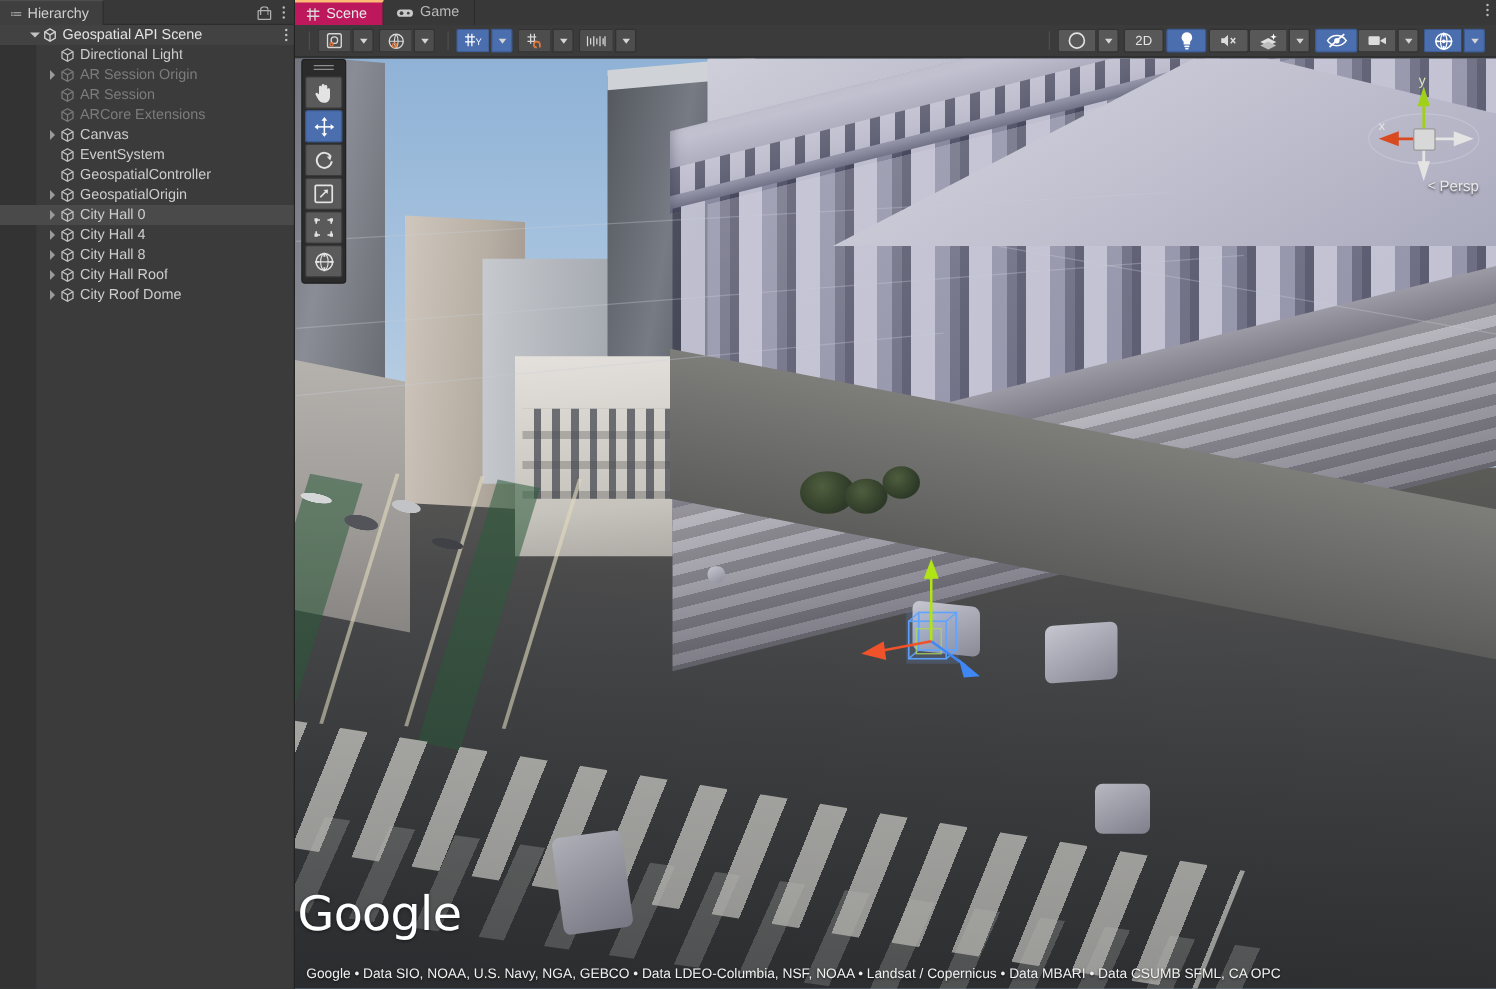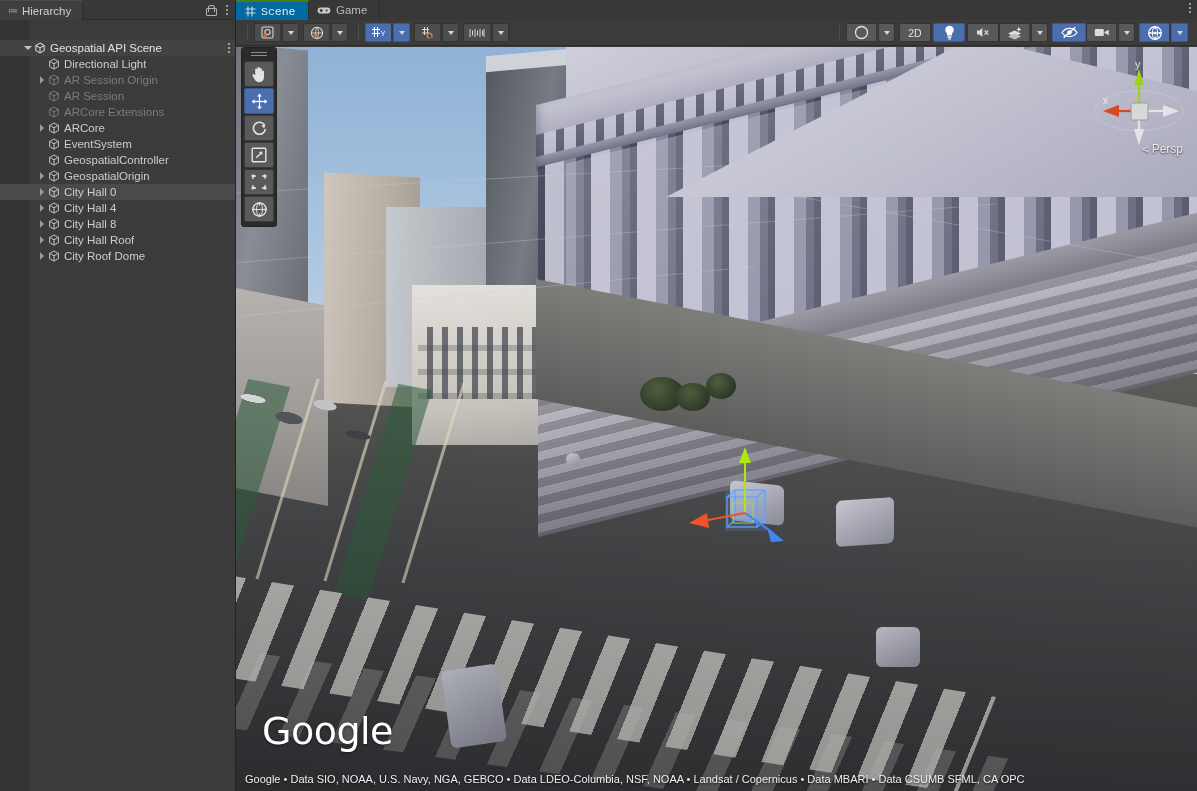--- a/index.html
+++ b/index.html
@@ -90,21 +90,21 @@
   .h-search input::placeholder { color:#8c8c8c; }
   .h-expand {
     width:16px;height:15px;border:1px solid #8f8f8f;border-radius:2px;
     position:relative; flex:none;
   }
   .h-expand::after{
     content:"↗"; position:absolute; inset:0; font-size:9px; color:#bdbdbd;
     display:flex;align-items:center;justify-content:center;
   }
 
-  .h-list { position:relative;margin-top:20px; }
+  .h-list { position:relative; }
   .h-row {
     position:relative; height:16px; display:flex; align-items:center;
     font-size:11.5px; color:#cdcdcd; white-space:nowrap;
   }
   .h-row.scene-root { background:#424242; color:#e3e3e3; }
   .h-row.selected { background:#4a4a4a; }
   .h-row.disabled { color:#7c7c7c; }
   .h-tri {
     width:11px; flex:none; display:flex; align-items:center; justify-content:center;
   }
@@ -133,21 +133,21 @@
     background:#383838;
   }
   .s-tabbar { position:relative; height:20px; background:#383838; }
   .s-tab {
     position:absolute; top:0; height:20px;
     display:flex; align-items:center; gap:5px; padding:0 12px 0 9px;
     font-size:11.5px; color:#b9b9b9;
     border-right:1px solid #2c2c2c;
   }
   .s-tab.active {
-    background:#0369a1; color:#e8e8e8; border-top:2px solid #4d7c0f;font-family:Liberation Mono, monospace;
+    background:#be185d; color:#e8e8e8; border-top:2px solid #fdba74;
   }
   .s-tab .tico { display:flex; align-items:center; }
   .s-kebab {
     position:absolute; right:6px; top:3px;
     display:flex; flex-direction:column; gap:2px;
   }
   .s-kebab i { width:2px;height:2px;background:#b8b8b8;border-radius:50%; }
 
   .s-toolbar {
     height:26px; background:#3b3b3b;
@@ -351,21 +351,21 @@
   .persp-label {
     position:absolute; right:14px; top:95px; color:#e9e9e9; font-size:12px;
     text-shadow:0 1px 2px rgba(0,0,0,.7); display:flex; align-items:center; gap:3px;
   }
 
   
   .xform { position:absolute; left:451px; top:398px; width:130px; height:130px; }
 
   
   .g-logo {
-    position:absolute; left:26px; bottom:38px;
+    position:absolute; left:2px; bottom:38px;
     font-family:"DejaVu Sans", sans-serif;
     font-size:38px; color:#ffffff; letter-spacing:-.5px;
     text-shadow:0 1px 3px rgba(0,0,0,.5);
   }
   .g-attr {
     position:absolute; left:9px; bottom:6px; right:4px;
     font-size:11px; color:#f0f0f0; white-space:nowrap;
     text-shadow:0 1px 2px rgba(0,0,0,.75);
   }
 </style>
@@ -468,21 +468,21 @@
           <span style="width: 36px; flex: 0 0 auto;"></span>
           <span class="h-tri closed"></span>
           <span class="h-icon">
             <svg width="12" height="12" viewBox="0 0 12 12">
               <g fill="none" stroke="#c4c4c4" stroke-width="1">
                 <path d="M6 1L10.4 3.4v5.2L6 11 1.6 8.6V3.4z"></path>
                 <path d="M1.6 3.4L6 5.8l4.4-2.4M6 5.8V11"></path>
               </g>
             </svg>
           </span>
-          <span class="h-label">ARCore</span>
+          <span class="h-label">Canvas</span>
         </div>
         <div class="h-row">
           <span style="width: 36px; flex: 0 0 auto;"></span>
           <span class="h-tri"></span>
           <span class="h-icon">
             <svg width="12" height="12" viewBox="0 0 12 12">
               <g fill="none" stroke="#c4c4c4" stroke-width="1">
                 <path d="M6 1L10.4 3.4v5.2L6 11 1.6 8.6V3.4z"></path>
                 <path d="M1.6 3.4L6 5.8l4.4-2.4M6 5.8V11"></path>
               </g>

